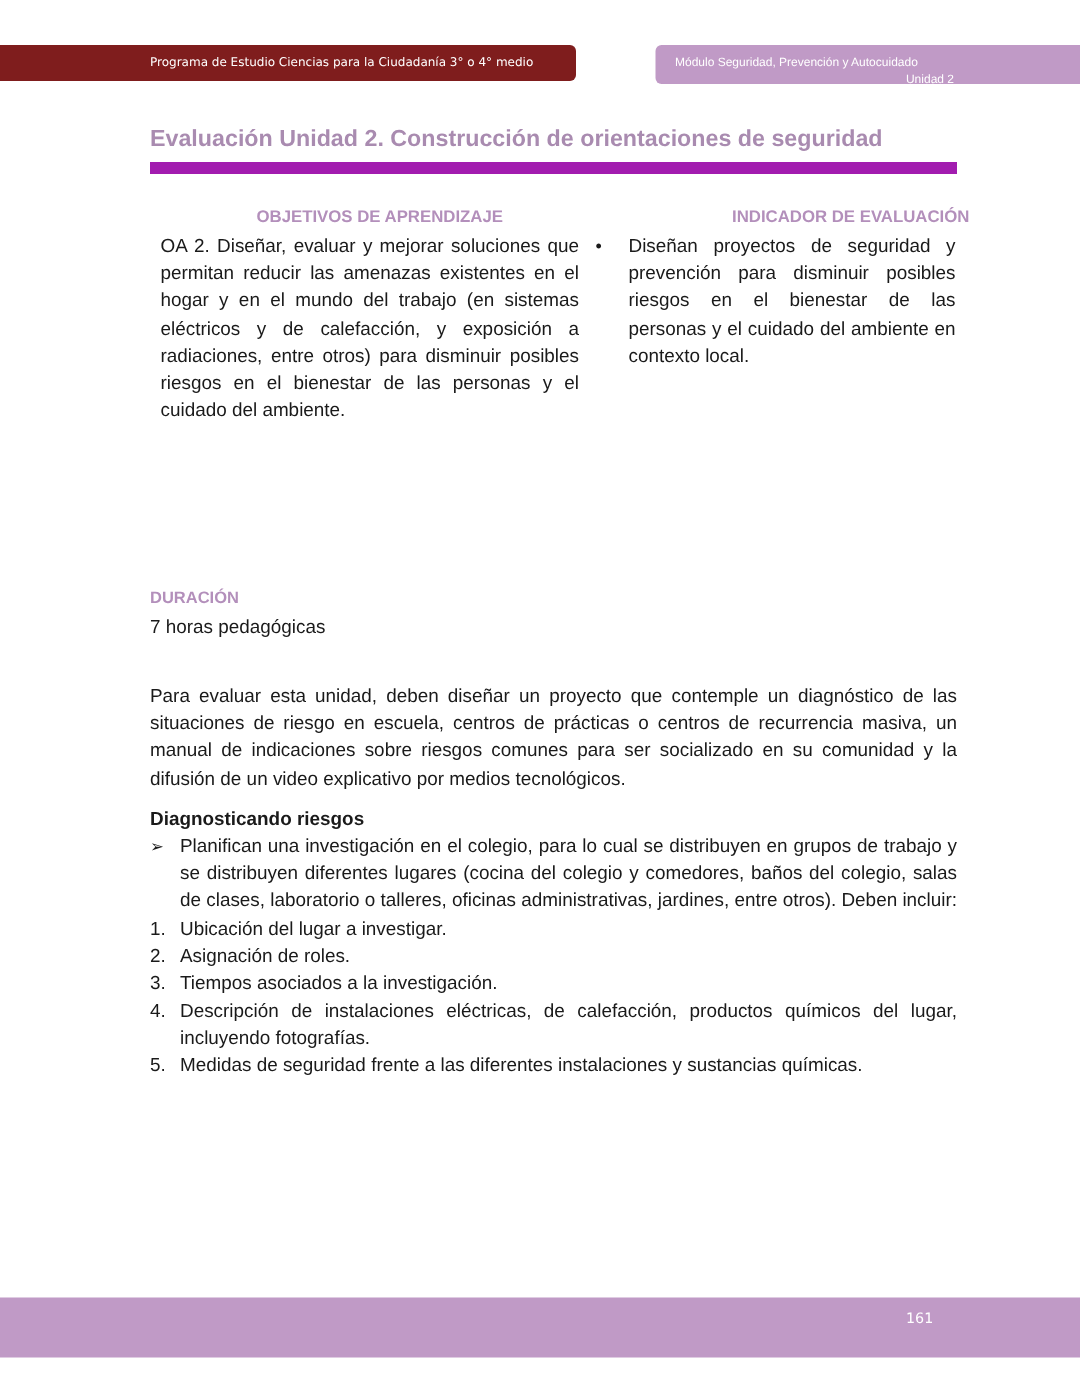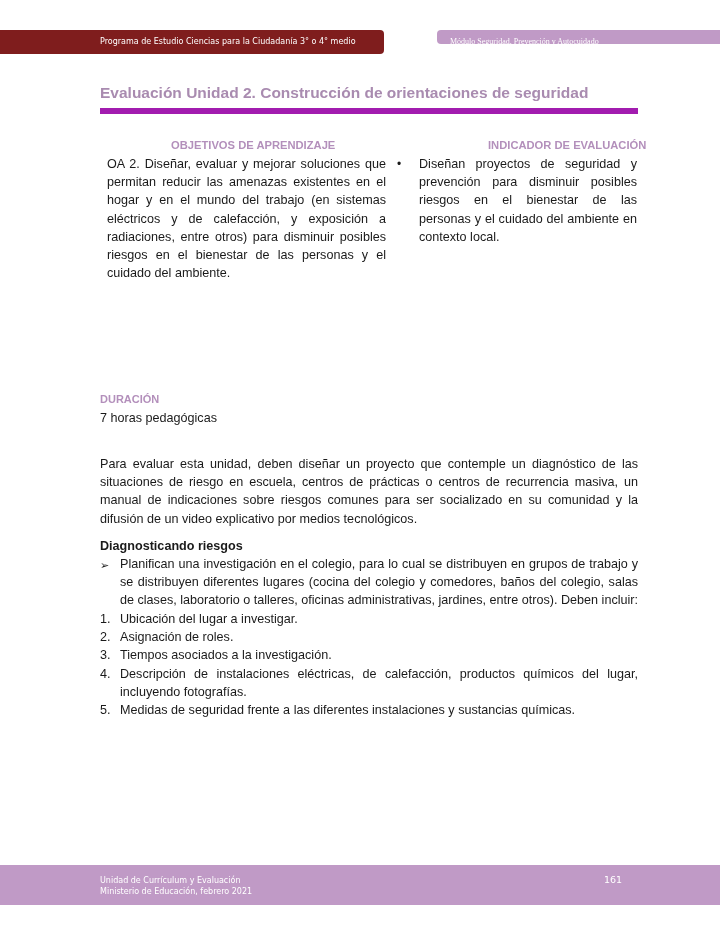--- a/index.html
+++ b/index.html
@@ -7,30 +7,30 @@
       width: 720px; height: 932px; background: #ffffff; position: relative; overflow: hidden;
       font-family: "Liberation Sans", sans-serif; color: #1a1a1a;
     }
     .hdr-left {
       position: absolute; left: 0; top: 30px; width: 384px; height: 24px;
       background: #7f1d1d; border-radius: 0 4px 4px 0;
       color: #fff; font-family: "DejaVu Sans", sans-serif; font-size: 8px;
       box-sizing: border-box; padding: 7px 0 0 100px;
     }
     .hdr-right {
-      position: absolute; left: 437px; top: 30px; width: 283px; height: 14px;
+      position: absolute; left: 437px; top: 30px; width: 283px; height: 26px;
       background: #c09ac6; border-radius: 4px 0 0 4px;
-      color: #fff; font-family: Liberation Serif, serif; font-size: 8px;
+      color: #fff; font-family: Liberation Sans, sans-serif; font-size: 8px;
       box-sizing: border-box; padding: 6px 84px 0 13px; line-height: 11px;
     }
     .hdr-right .l2 { text-align: right; }
     .title {
       position: absolute; left: 100px; top: 84px; width: 538px;
       font-size: 15.5px; font-weight: bold; color: #a98bb0;
-      padding-bottom: 6px; border-bottom: 6px solid #a21caf;
+      padding-bottom: 6px; border-bottom: 8px solid #a21caf;
     }
     .colhead {
       position: absolute; top: 139px; font-size: 11.2px; font-weight: bold; color: #b38fbb;
     }
     .just { text-align: justify; text-align-last: left; }
     .body-text { font-size: 12.6px; line-height: 18.2px; }
     .left-col { position: absolute; left: 107px; top: 155px; width: 279px; }
     .right-col { position: absolute; left: 397px; top: 155px; width: 240px; display: flex; }
     .right-col .bullet { width: 22px; font-size: 12px; }
     .right-col .txt { flex: 1; }
@@ -106,18 +106,14 @@
       <span class="n">4.</span>
       <span class="t just">Descripción de instalaciones eléctricas, de calefacción, productos químicos del lugar, incluyendo fotografías.</span>
     </li>
   <li>
       <span class="n">5.</span>
       <span class="t just">Medidas de seguridad frente a las diferentes instalaciones y sustancias químicas.</span>
     </li>
 </ol>
 
 <div class="footer">
-  <div class="f1">
-    <div>Unidad de Currículum y Evaluación</div>
-    <div>Ministerio de Educación, febrero 2021</div>
-  </div>
   <div class="pg">161</div>
 </div>
 
 </body></html>

